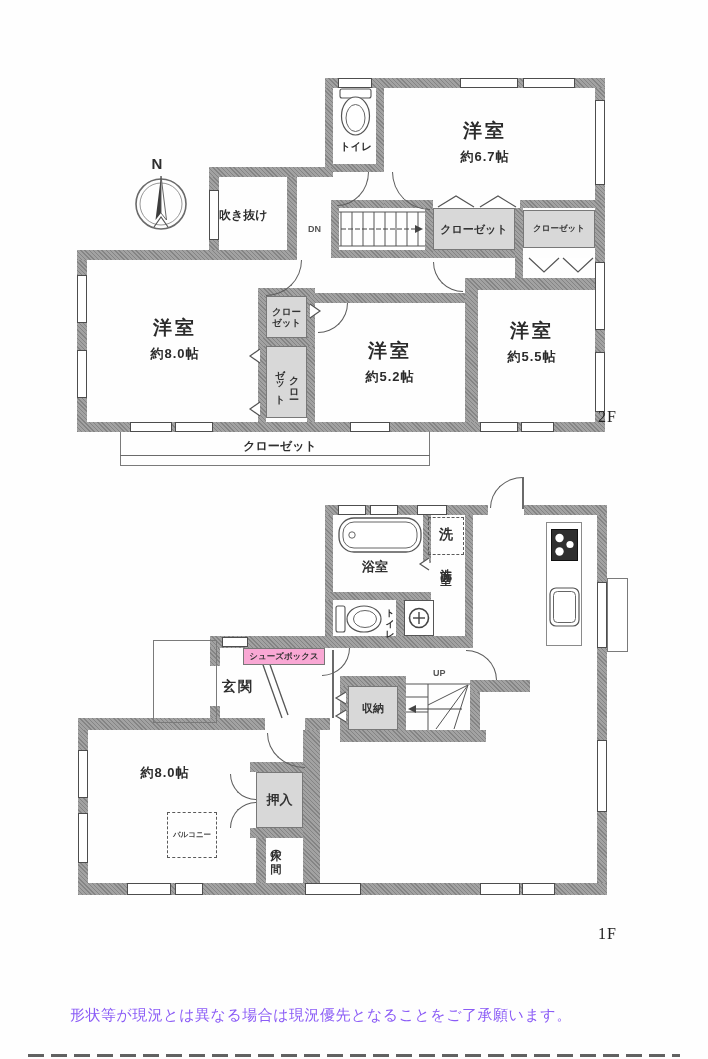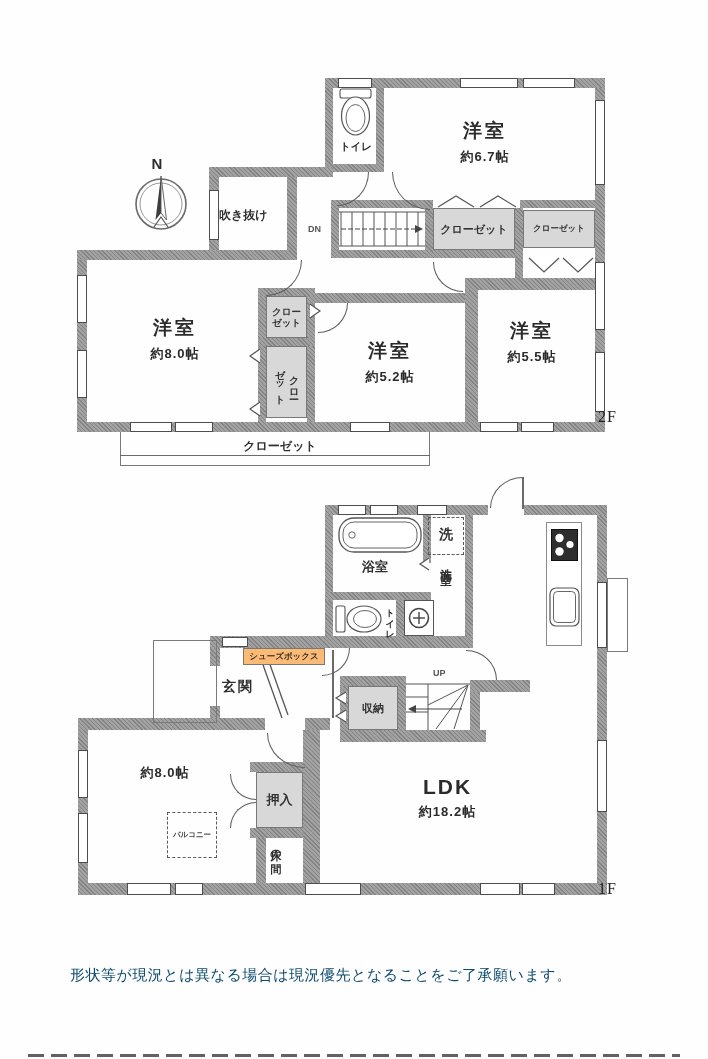--- a/index.html
+++ b/index.html
@@ -18,21 +18,21 @@
   .arc{position:absolute;box-sizing:border-box;}
   .arc-tl{border-top:1.3px solid #5c5c5c;border-left:1.3px solid #5c5c5c;border-top-left-radius:100% 100%;}
   .arc-tr{border-top:1.3px solid #5c5c5c;border-right:1.3px solid #5c5c5c;border-top-right-radius:100% 100%;}
   .arc-bl{border-bottom:1.3px solid #5c5c5c;border-left:1.3px solid #5c5c5c;border-bottom-left-radius:100% 100%;}
   .arc-br{border-bottom:1.3px solid #5c5c5c;border-right:1.3px solid #5c5c5c;border-bottom-right-radius:100% 100%;}
   .tl{position:absolute;background:#6a6a6a;}
   .thinbox{position:absolute;border:1px solid #7a7a7a;box-sizing:border-box;background:#fff;}
   .dash{position:absolute;border:1px dashed #5a5a5a;box-sizing:border-box;}
   .chev{position:absolute;}
   .fl{position:absolute;font-family:"Liberation Serif",serif;font-size:16px;color:#222;letter-spacing:1px;}
-  .disc{position:absolute;font-size:15px;color:#0c4a6e;letter-spacing:.5px;font-weight:500;}
+  .disc{position:absolute;font-size:15px;color:#8b5cf6;letter-spacing:.5px;font-weight:500;margin-top:40px;}
   svg{position:absolute;overflow:visible;}
   .scanline{position:absolute;left:28px;top:1054px;width:652px;height:2.5px;
     background:repeating-linear-gradient(90deg,#3a3a3a 0 16px,transparent 16px 23px);opacity:.8;}
 </style>
 </head>
 <body>
 
 <div class="canvas">
 
   <div class="slab" style="left:145px;top:155px;width:24px;text-align:center;font-size:15px;font-weight:700;">N</div>
@@ -249,21 +249,21 @@
   <div class="dash" style="left:428px;top:517px;width:36px;height:38px;"></div>
   <div class="slab" style="left:430px;top:526px;width:32px;text-align:center;font-size:14px;">洗</div>
 
   <div class="thinbox" style="left:153px;top:640px;width:64px;height:83px;background:transparent;"></div>
   <svg style="left:256px;top:656px;" width="34" height="68" viewBox="0 0 34 68">
     <line x1="6" y1="6" x2="26" y2="62" stroke="#555" stroke-width="1.3"></line>
     <line x1="12" y1="3" x2="32" y2="59" stroke="#555" stroke-width="1.3"></line>
   </svg>
   <span class="tl" style="left:332px;top:650px;width:1.5px;height:68px;"></span>
 
-  <div class="closet" style="left:243px;top:648px;width:82px;height:17px;background:#fdba74;">
+  <div class="closet" style="left:243px;top:648px;width:82px;height:17px;background:#f9a8d4;">
     <span style="font-size:8.5px;font-weight:600;">シューズボックス</span>
   </div>
 
   <div class="closet" style="left:348px;top:686px;width:50px;height:44px;">
     <span style="font-size:11px;font-weight:600;">収納</span>
   </div>
   <svg class="chev" style="left:334px;top:690px;" width="14" height="16">
       <path d="M12,2 L2,8 L12,14" fill="#fff" stroke="#555" stroke-width="1.2"></path>
     </svg>
   <svg class="chev" style="left:334px;top:708px;" width="14" height="16">
@@ -302,23 +302,19 @@
   <div class="dash" style="left:167px;top:812px;width:50px;height:46px;"></div>
   <div class="slab" style="left:169px;top:830px;width:46px;text-align:center;font-size:7.5px;color:#444;">バルコニー</div>
 
   <div class="slab" style="left:345px;top:558px;width:60px;text-align:center;font-size:13px;">浴室</div>
   <div class="slab vert" style="left:438px;top:560px;font-size:11.5px;height:58px;letter-spacing:2px;">洗面室</div>
   <div class="slab vert" style="left:383px;top:603px;font-size:9px;height:32px;">トイレ</div>
   <div class="slab" style="left:222px;top:678px;width:60px;font-size:14px;letter-spacing:2px;">玄関</div>
   <div class="rlab" style="left:100px;top:760px;width:130px;">
     <div class="rsize">約8.0帖</div>
   </div>
-  <div class="rlab" style="left:385px;top:775px;width:125px;">
-    <div class="rname" style="letter-spacing:2px;font-size:21px;">LDK</div>
-    <div class="rsize">約18.2帖</div>
-  </div>
-
-  <div class="fl" style="left:598px;top:880px;">1F</div>
+
+  <div class="fl" style="left:598px;top:925px;">1F</div>
 
   <div class="disc" style="left:70px;top:966px;width:600px;">形状等が現況とは異なる場合は現況優先となることをご了承願います。</div>
 
   <div class="scanline"></div>
 </div>
 
 </body></html>

